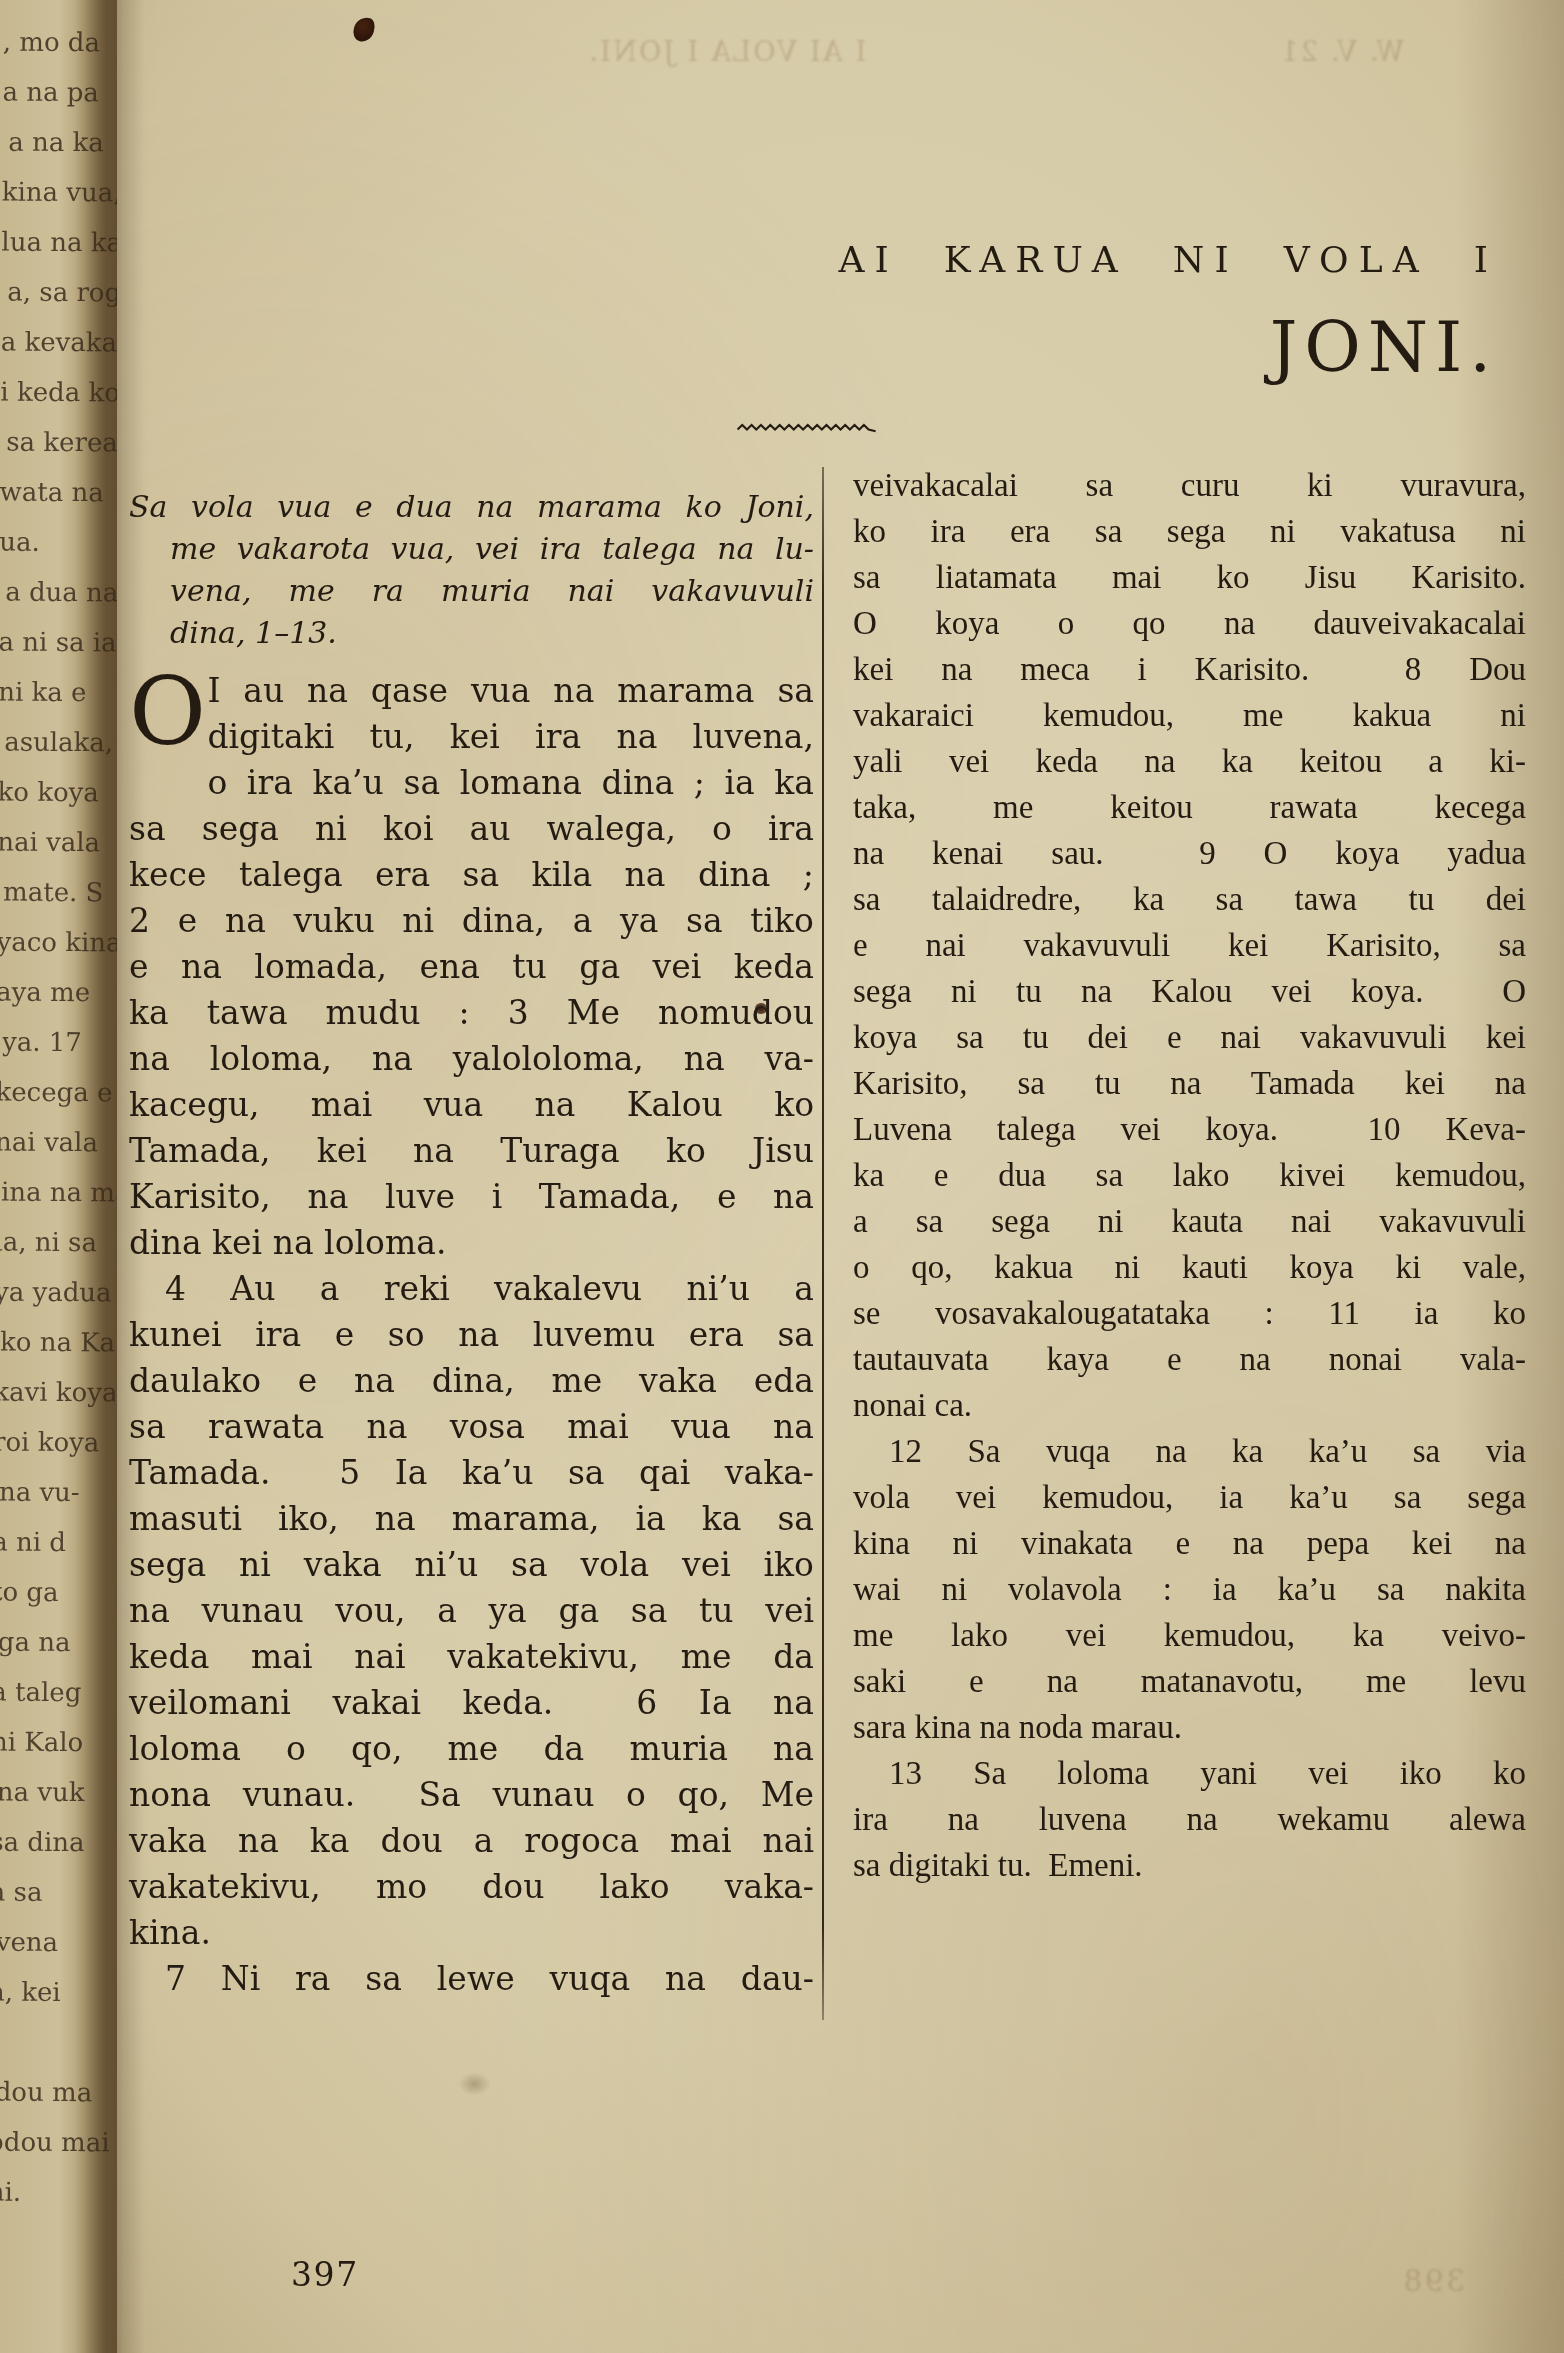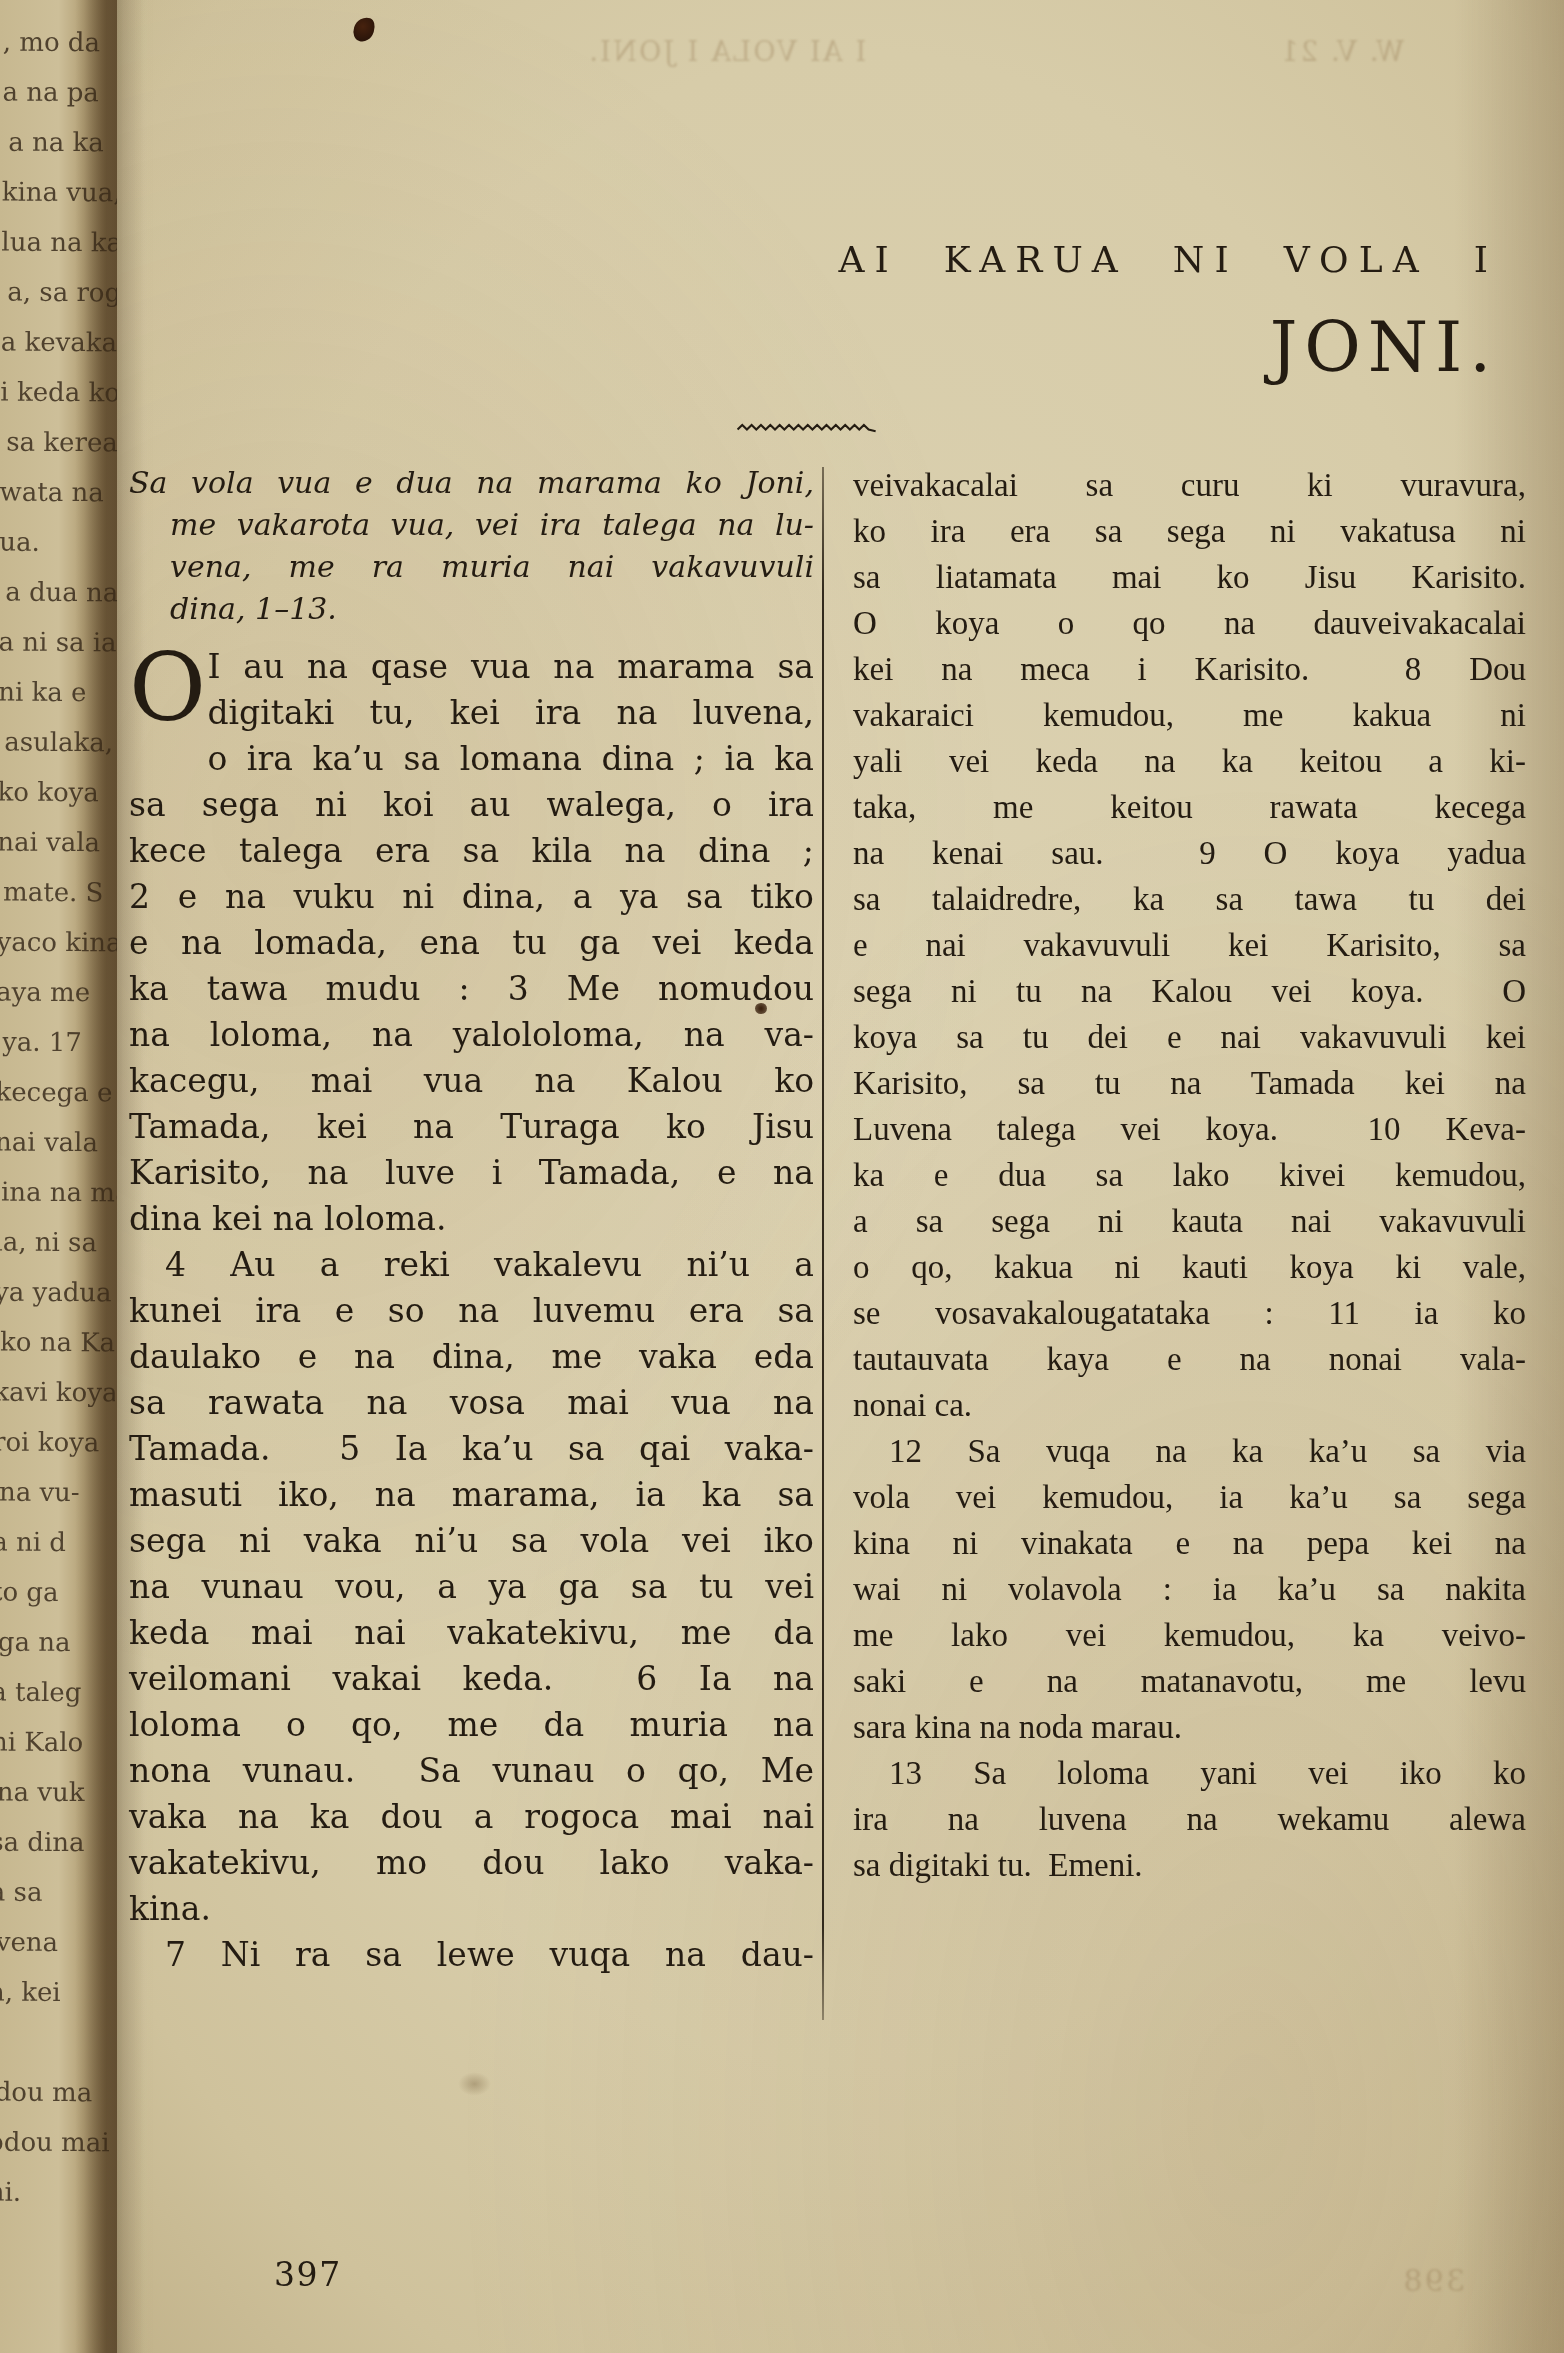--- a/index.html
+++ b/index.html
@@ -71,30 +71,30 @@
   .col-divider{
     position:absolute;left:693px;top:4.7px;width:2.3px;height:1553px;
     background:linear-gradient(to bottom,rgba(40,30,16,0.55),rgba(32,24,13,0.9) 8%,rgba(32,24,13,0.9) 94%,rgba(40,30,16,0.4));
   }
   .line{
     font-size:33px;line-height:46px;height:46px;
     text-align:justify;text-align-last:justify;white-space:nowrap;
   }
   .line.last{text-align-last:left;}
   .line.indent{text-indent:36px;}
-  .intro{margin-bottom:14px;}
+  .intro{margin-bottom:14px;margin-top:24px;}
   .intro .line{
     font-style:italic;font-size:30px;line-height:42px;height:42px;
   }
   .intro .line.hang{padding-left:41px;}
   .dropcap{
     float:left;font-size:94px;line-height:81px;height:89px;width:69px;
     text-align:center;margin:3.1px 9.4px 0 0;font-weight:500;
   }
-  .page-number{position:absolute;left:145px;top:2255px;font-size:33px;letter-spacing:1.6px;}
+  .page-number{position:absolute;left:162px;top:2255px;font-size:33px;letter-spacing:1.6px;}
   svg.squig{display:inline-block;vertical-align:top;}
 </style>
 </head>
 <body>
 
 <div class="spine">
   <div class="spine-frags" id="spine-frags">
       <div class="frag">, mo da</div>
       <div class="frag">a na pa</div>
       <div class="frag">a na ka</div>

